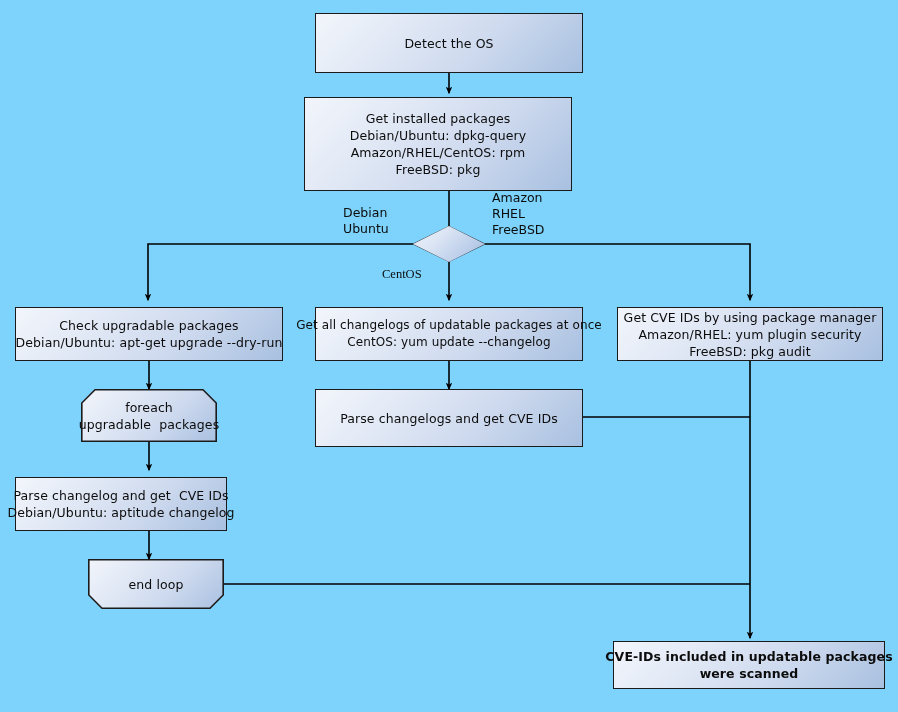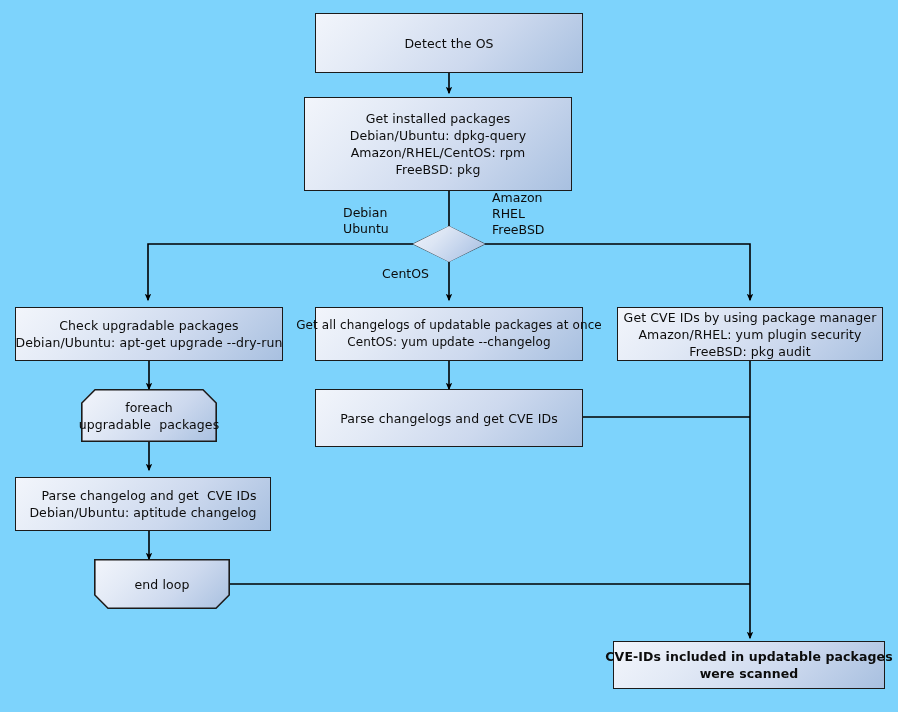--- a/index.html
+++ b/index.html
@@ -162,21 +162,21 @@
     <span class="txt lbl"></span>
   </div>
 
   <div class="edge-label" style="left:343px; top:205px; width:66px;">Debian
 Ubuntu</div>
 
   <div class="edge-label" style="left:492px; top:190px; width:80px;">Amazon
 RHEL
 FreeBSD</div>
 
-  <div class="edge-label" style="left:382px; top:266px; width:56px;">CentOS</div>
+  <div class="edge-label" style="left:382px; top:266px; width:56px;font-family:Liberation Serif, serif;">CentOS</div>
 
   <div class="node" style="left:15px; top:307px; width:268px; height:54px;">
     <span class="txt lbl">Check upgradable packages
 Debian/Ubuntu: apt-get upgrade --dry-run</span>
   </div>
 
   <div class="node" style="left:315px; top:307px; width:268px; height:54px; font-size:12px;">
     <span class="txt lbl">Get all changelogs of updatable packages at once
 CentOS: yum update --changelog</span>
   </div>
@@ -189,26 +189,26 @@
 
   <div class="node loop-start" style="left:81px; top:389px; width:136px; height:53px;">
     <span class="shape"></span>
     <svg class="outline" viewBox="0 0 136 53" preserveAspectRatio="none">
       <polygon points="14,0.8 122,0.8 135.2,14 135.2,52.2 0.8,52.2 0.8,14" fill="none" stroke="#1b1b1b" stroke-width="1.6"></polygon>
     </svg>
     <span class="txt lbl">foreach
 upgradable  packages</span>
   </div>
 
-  <div class="node" style="left:15px; top:477px; width:256px; height:54px;text-align:right;">
+  <div class="node" style="left:15px; top:477px; width:212px; height:54px;">
     <span class="txt lbl">Parse changelog and get  CVE IDs
 Debian/Ubuntu: aptitude changelog</span>
   </div>
 
-  <div class="node loop-end" style="left:94px; top:559px; width:136px; height:50px;">
+  <div class="node loop-end" style="left:88px; top:559px; width:136px; height:50px;">
     <span class="shape"></span>
     <svg class="outline" viewBox="0 0 136 50" preserveAspectRatio="none">
       <polygon points="0.8,0.8 135.2,0.8 135.2,36 122,49.2 14,49.2 0.8,36" fill="none" stroke="#1b1b1b" stroke-width="1.6"></polygon>
     </svg>
     <span class="txt lbl">end loop</span>
   </div>
 
   <div class="node" style="left:315px; top:389px; width:268px; height:58px;">
     <span class="txt lbl">Parse changelogs and get CVE IDs</span>
   </div>

